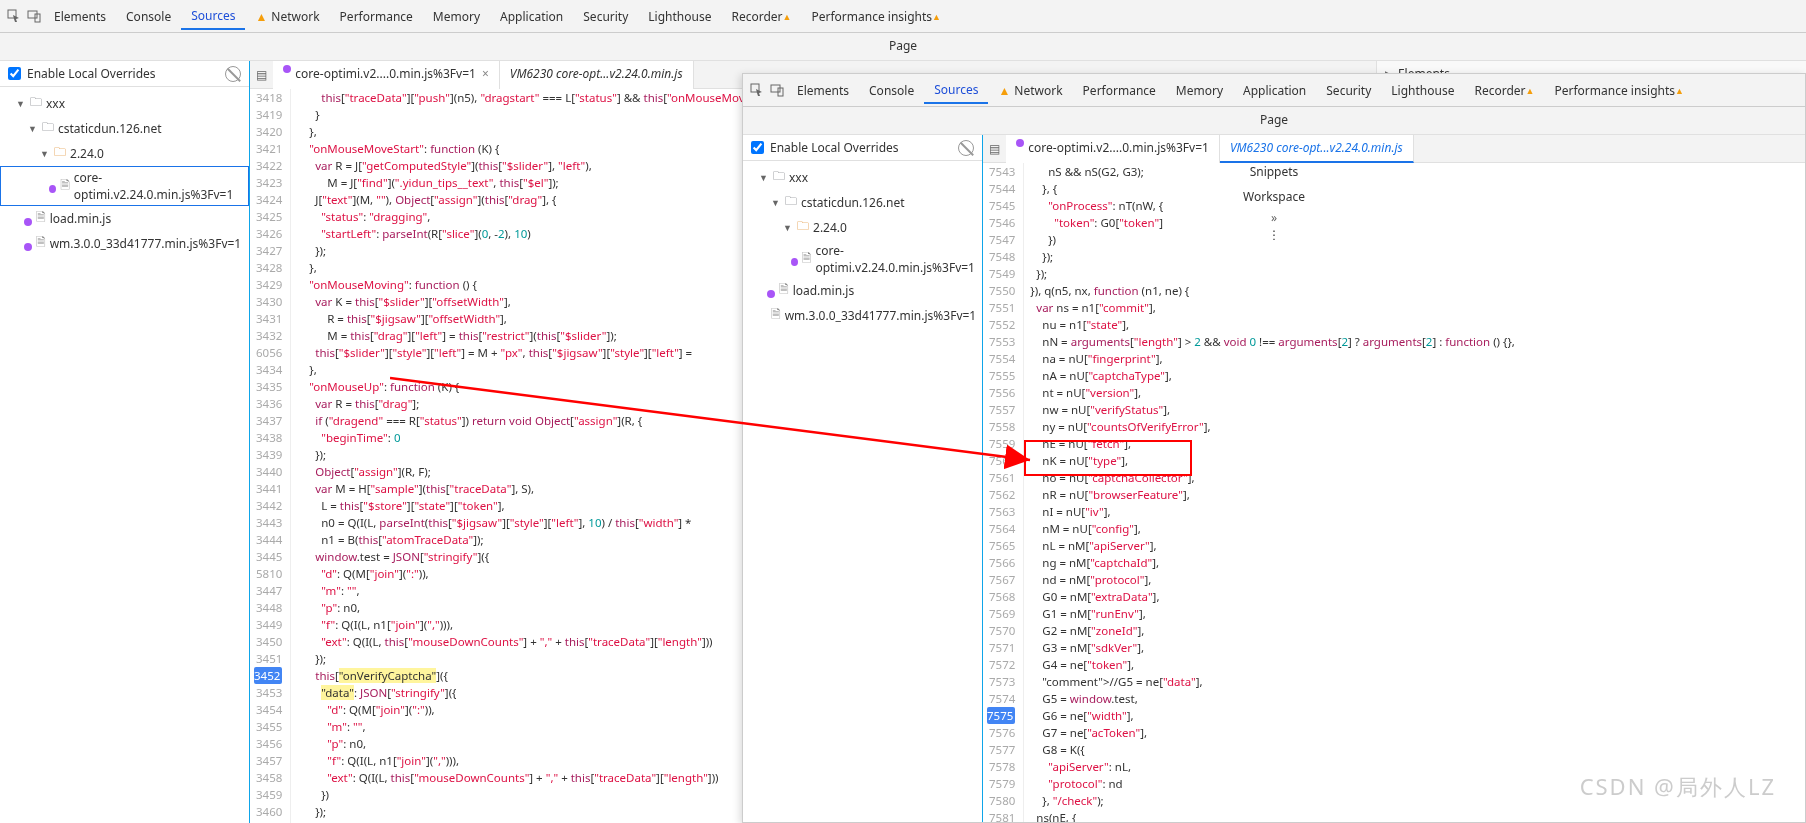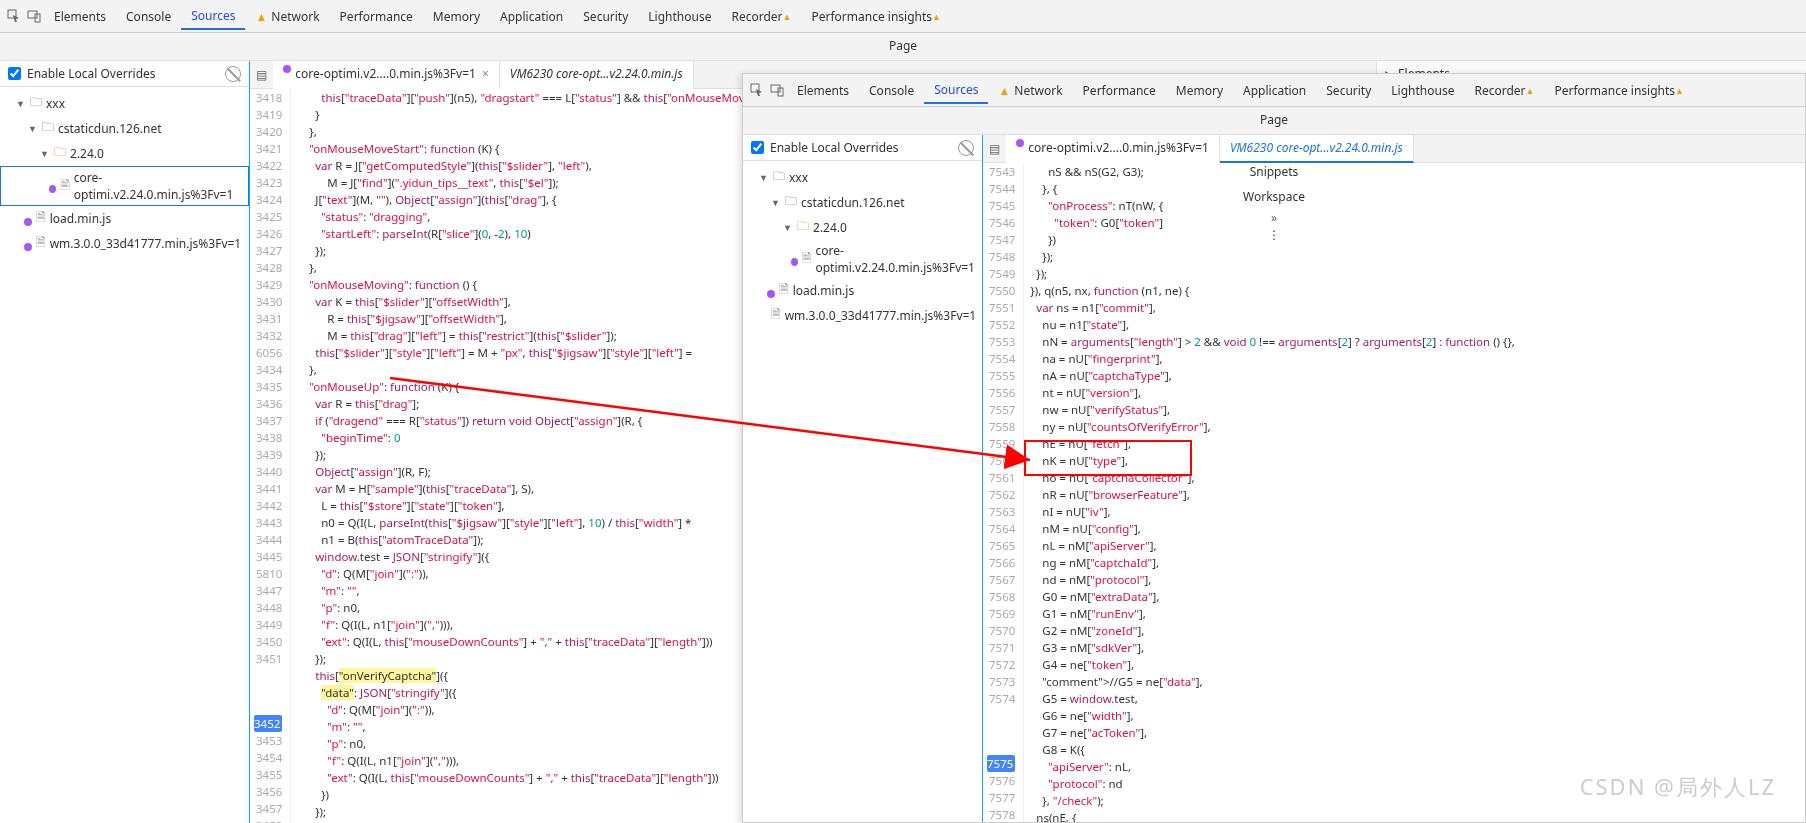--- a/index.html
+++ b/index.html
@@ -39,21 +39,21 @@
 .file-tabs { display: flex; align-items: center; height: 28px; border-bottom: 1px solid #e0e0e0; background: #f3f3f3; }
 .file-tabs .ft-btn { padding: 0 6px; color: #666; cursor:pointer; }
 .file-tab { display: flex; align-items: flex-start; padding: 4px 10px; background: #fff; border-right: 1px solid #e0e0e0; height: 28px; cursor: pointer; }
 .file-tab.active { background: #fff; }
 .file-tab .dot { width:8px; height:8px; border-radius:50%; background:#a855f7; margin-right:4px; }
 .file-tab .close { margin-left: 6px; color: #888; }
 .italic { font-style: italic; }
 .code-area { flex: 1; display: flex; overflow: auto; font-family: Menlo, Consolas, monospace; font-size: 11.5px; line-height: 17px; }
 .gutter { background: #fff; color: #aaa; text-align: right; padding: 0 8px 0 4px; border-right: 1px solid #eee; user-select: none; }
 .gutter .ln { height: 17px; }
-.gutter .ln.bp { background:#4285f4; color:#fff; border-radius:2px; padding-right:2px;margin-top:48px; }
+.gutter .ln.bp { background:#4285f4; color:#fff; border-radius:2px; padding-right:2px; }
 .code { white-space: pre; padding-left: 6px; flex:1; }
 .code .line { height: 17px; }
 .kw { color: #a71d5d; }
 .str { color: #d14; }
 .num { color: #099; }
 .hl-yellow { background: #fff59d; }
 .right-pane { width: 430px; border-left: 1px solid #e0e0e0; background: #f9f9f9; }
 .right-pane .rrow { display:flex; align-items:center; padding:4px 8px; border-bottom:1px solid #eee; }
 .right-pane .rrow .tog { margin-right:6px; color:#666; font-size:9px;}
 .second-window { position: absolute; left: 742px; top: 73px; right: 0; bottom: 0; background: #fff; border: 1px solid #ccc; box-shadow: -2px 2px 8px rgba(0,0,0,0.15); display:flex; flex-direction:column; z-index:5; }

